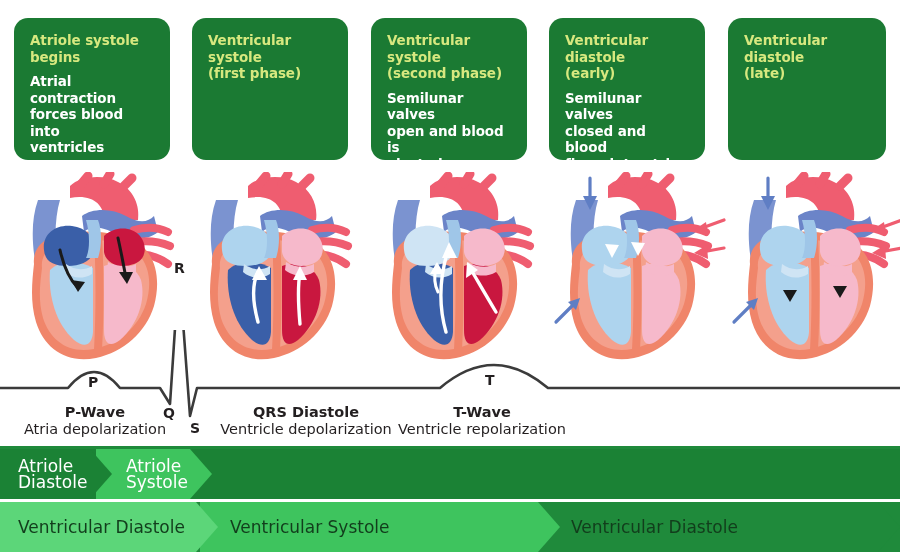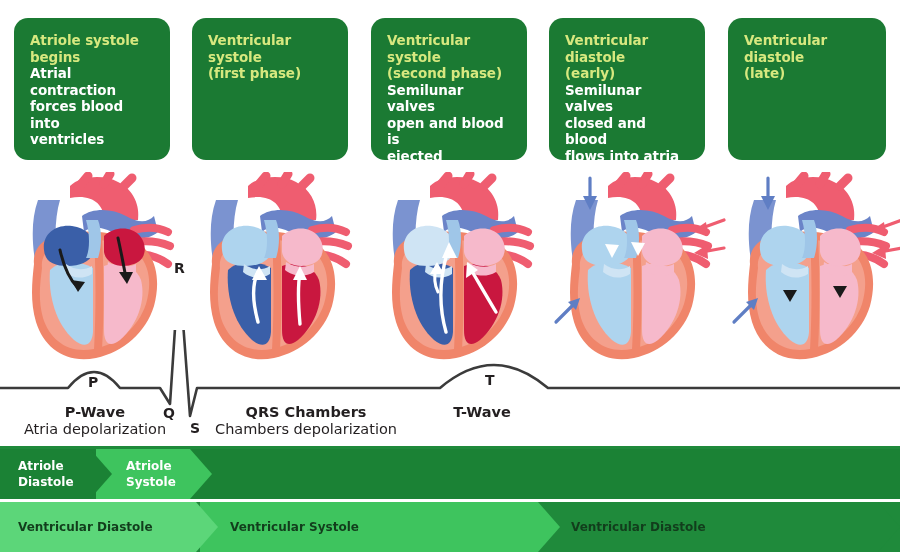--- a/index.html
+++ b/index.html
@@ -18,21 +18,21 @@
     background:#1b7a33;border-radius:14px;
     box-sizing:border-box;padding:14px 14px 8px 16px;
   }
   .card-title{
     color:#d7e87f;font-size:13.5px;font-weight:bold;
     line-height:16.5px;letter-spacing:-0.1px;
     white-space:pre-line;
   }
   .card-body{
     color:#ffffff;font-size:13.5px;font-weight:bold;
-    line-height:16.5px;letter-spacing:-0.1px;
+    line-height:16.5px;letter-spacing:-0.1px;margin-top:8px;
     white-space:pre-line;
   }
 
   
   .heart-slot{position:absolute;top:172px;width:180px;height:200px;}
 
   
   #ecg-layer{position:absolute;left:0;top:360px;width:900px;height:80px;}
   .ecg-letter{
     position:absolute;font-size:14px;font-weight:bold;color:#231f20;
@@ -51,21 +51,21 @@
   }
   .band{position:absolute;left:0;width:900px;height:50px;}
   #band-atrial{top:0;background:#1b8235;}
   #band-vent{top:53px;background:#1f8a3b;}
   .seg{
     position:absolute;top:0;height:50px;
     display:flex;align-items:center;
     box-sizing:border-box;
   }
   .seg-label{
-    font-size:12px;font-weight:bold;line-height:16px;
+    font-size:17px;font-weight:normal;line-height:16px;
     white-space:pre-line;position:relative;z-index:3;
   }
 </style>
 </head>
 <body>
 
 <div id="stage">
 
   <div id="cards-layer">
       <div class="card" style="left: 14px; width: 156px;">
@@ -240,25 +240,26 @@
       <div class="ecg-letter" style="left: 88px; top: 14px;">P</div>
       <div class="ecg-letter" style="left: 163px; top: 45px;">Q</div>
       <div class="ecg-letter" style="left: 174px; top: -100px;">R</div>
       <div class="ecg-letter" style="left: 190px; top: 60px;">S</div>
       <div class="ecg-letter" style="left: 485px; top: 12px;">T</div>
       <div class="ecg-caption" style="left: -35px; top: 44px; width: 260px;">
         <b>P-Wave</b>
         <span>Atria depolarization</span>
       </div>
       <div class="ecg-caption" style="left: 176px; top: 44px; width: 260px;">
-        <b>QRS Chambers</b>
-        <span>Chambers depolarization</span>
+        <b>QRS Diastole</b>
+        <span>Ventricle depolarization</span>
       </div>
       <div class="ecg-caption" style="left: 352px; top: 44px; width: 260px;">
         <b>T-Wave</b>
+        <span>Ventricle repolarization</span>
       </div>
     </div>
 
   <div id="timeline">
     <div class="band" id="band-atrial">
         <div class="seg" style="left: 0px; width: 112px; z-index: 2; background: rgb(27, 130, 53); clip-path: polygon(0px 0px, calc(100% - 22px) 0px, 100% 50%, calc(100% - 22px) 100%, 0px 100%); padding-left: 18px;">
           <div class="seg-label" style="color: rgb(255, 255, 255);">Atriole
 Diastole</div>
         </div>
         <div class="seg" style="left: 96px; width: 116px; z-index: 1; background: rgb(62, 196, 94); clip-path: polygon(0px 0px, calc(100% - 22px) 0px, 100% 50%, calc(100% - 22px) 100%, 0px 100%); padding-left: 30px;">

